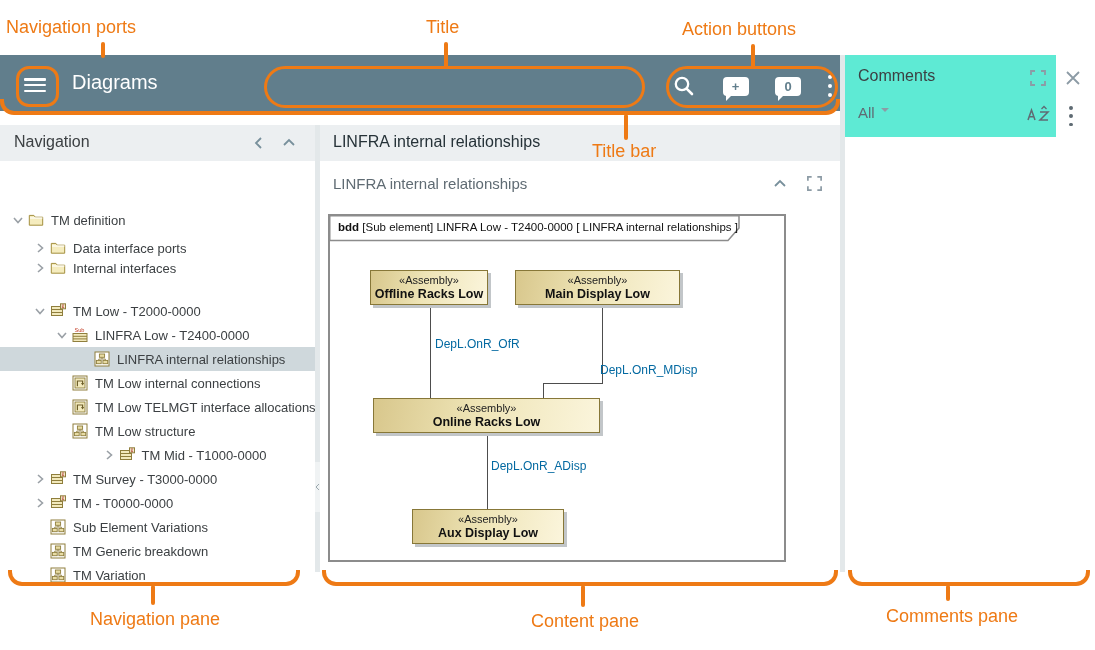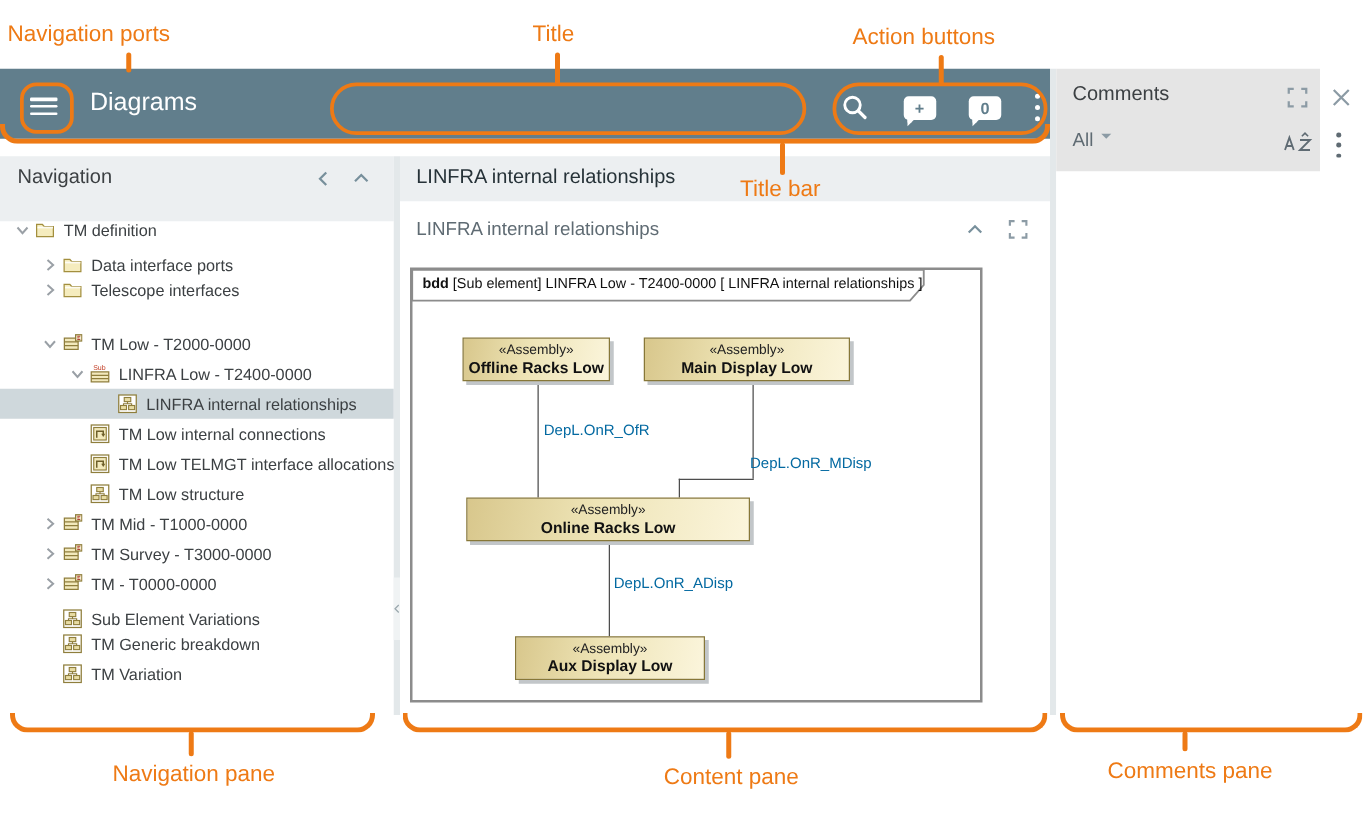--- a/index.html
+++ b/index.html
@@ -25,21 +25,21 @@
   .bubble{position:relative;width:26px;height:19px;background:#fff;border-radius:4px;
           display:flex;align-items:center;justify-content:center;
           font-size:13px;font-weight:bold;color:#617E8C;}
   .bubble::after{content:"";position:absolute;left:3px;bottom:-5px;width:0;height:0;
           border:3.5px solid transparent;border-top-color:#fff;border-left-color:#fff;}
   .kebab-white span{display:block;width:4.4px;height:4.4px;border-radius:50%;background:#fff;margin:2.4px auto;}
   .kebab-gray span{display:block;width:3.8px;height:3.8px;border-radius:50%;background:#5F6B73;margin:2.2px auto;}
 
   
   #nav-pane{position:absolute;left:0;top:125px;width:315px;height:447px;background:#fff;}
-  #nav-head{position:absolute;left:0;top:0;width:315px;height:52px;background:#ECEFF1;}
+  #nav-head{position:absolute;left:0;top:0;width:315px;height:36px;background:#ECEFF1;}
   #nav-head .t{position:absolute;left:14px;top:8px;font-size:16px;color:#3C4043;}
   #splitter{position:absolute;left:315px;top:125px;width:5px;height:447px;background:#E3E8EA;}
   #splitter-handle{position:absolute;left:0;top:337px;width:5px;height:50px;background:#F0F3F4;
                    display:flex;align-items:center;justify-content:center;}
   #divider2{position:absolute;left:840px;top:55px;width:5px;height:517px;background:#E3E8EA;}
 
   #nav-tree{position:absolute;left:0;top:47px;width:315px;}
   .tree-row{height:24px;display:flex;align-items:center;font-size:13px;color:#3C4043;
             white-space:nowrap;cursor:pointer;}
   .tree-row.selected{background:#CFD8DC;}
@@ -60,21 +60,21 @@
   .dbox{position:absolute;background:linear-gradient(100deg,#D8C78C 0%,#EEE4B6 45%,#FBF5DC 100%);
         border:1px solid #877738;box-shadow:3px 3px 0 #C2C6C9;text-align:center;
         box-sizing:border-box;padding-top:3px;cursor:pointer;}
   .dbox .st{font-size:11px;color:#222;}
   .dbox .nm{font-size:12.5px;font-weight:bold;color:#111;margin-top:0.5px;}
   .edge{position:absolute;background:#4D4D4D;}
   .edge-label{position:absolute;font-size:12px;color:#0369a1;white-space:nowrap;}
 
   
   #comments-pane{position:absolute;left:845px;top:55px;width:250px;height:517px;background:#fff;}
-  #comments-head{position:absolute;left:0;top:0;width:211px;height:82px;background:#e5e5e5;}
+  #comments-head{position:absolute;left:0;top:0;width:211px;height:82px;background:#5eead4;}
   #comments-title{position:absolute;left:13px;top:12px;font-size:16px;color:#3C4043;}
   #comments-filter{position:absolute;left:13px;top:49px;font-size:15px;color:#5F6B73;cursor:pointer;}
   .caret-down{display:inline-block;width:0;height:0;border:4.5px solid transparent;
               border-top-color:#8C9BA5;margin-left:6px;vertical-align:2px;}
   .icon-btn{cursor:pointer;display:inline-flex;}
 </style>
 </head>
 <body>
 
 <div id="canvas">
@@ -115,21 +115,21 @@
             <path d="M9 2 L4 7 L9 12" fill="none" stroke="#78909C" stroke-width="1.8"></path>
           </svg>
       </span>
       <span class="icon-btn" style="position:absolute;left:282px;top:11px;">
         <svg width="14" height="14" viewBox="0 0 14 14">
             <path d="M2 9 L7 4 L12 9" fill="none" stroke="#78909C" stroke-width="1.8"></path>
           </svg>
       </span>
     </div>
     <div id="nav-tree">
-        <div class="tree-row" style="padding-left: 10px;">
+        <div class="tree-row" style="padding-left: 10px; margin-top: 36px;">
           <span class="expander">
             <svg width="16" height="16" viewBox="0 0 16 16">
               <path d="M4 6 L8 10.5 L12 6" fill="none" stroke="#9AA0A6" stroke-width="1.6"></path>
             </svg>
           </span>
           <span class="tree-icon">
             <svg width="16" height="16" viewBox="0 0 16 16">
               <path d="M1.3 3.4 h4.6 l1.4 1.8 h7.4 v8 H1.3 Z" fill="#F5ECBE" stroke="#A38F3E"></path>
               <path d="M2 6 h12.4" stroke="#FFFFFF" stroke-width="1.4" opacity="0.85"></path>
             </svg>
@@ -155,21 +155,21 @@
             <svg width="16" height="16" viewBox="0 0 16 16">
               <path d="M6 4 L10.5 8 L6 12" fill="none" stroke="#9AA0A6" stroke-width="1.6"></path>
             </svg>
           </span>
           <span class="tree-icon">
             <svg width="16" height="16" viewBox="0 0 16 16">
               <path d="M1.3 3.4 h4.6 l1.4 1.8 h7.4 v8 H1.3 Z" fill="#F5ECBE" stroke="#A38F3E"></path>
               <path d="M2 6 h12.4" stroke="#FFFFFF" stroke-width="1.4" opacity="0.85"></path>
             </svg>
           </span>
-          <span class="tree-label">Telescope interfaces</span>
+          <span class="tree-label">Internal interfaces</span>
         </div>
         <div class="tree-row" style="padding-left: 32px; margin-top: 19px;">
           <span class="expander">
             <svg width="16" height="16" viewBox="0 0 16 16">
               <path d="M4 6 L8 10.5 L12 6" fill="none" stroke="#9AA0A6" stroke-width="1.6"></path>
             </svg>
           </span>
           <span class="tree-icon">
             <svg width="16" height="16" viewBox="0 0 16 16">
               <rect x="1.5" y="3.5" width="11" height="9" fill="#F2E9BC" stroke="#8F7E3C"></rect>
@@ -240,21 +240,21 @@
             <svg width="16" height="16" viewBox="0 0 16 16">
               <rect x="1" y="1" width="14" height="14" fill="#FFFFFF" stroke="#8F7E3C"></rect>
               <path d="M8 6.4 V8 M4.8 9.4 V8 H11.3 V9.4" fill="none" stroke="#8F7E3C" stroke-width="0.9"></path>
               <rect x="5.4" y="3" width="5.2" height="3.3" fill="#E8DCA4" stroke="#8F7E3C" stroke-width="0.9"></rect>
               <rect x="2.4" y="9.4" width="4.8" height="3.3" fill="#E8DCA4" stroke="#8F7E3C" stroke-width="0.9"></rect>
               <rect x="8.9" y="9.4" width="4.8" height="3.3" fill="#E8DCA4" stroke="#8F7E3C" stroke-width="0.9"></rect>
             </svg>
           </span>
           <span class="tree-label">TM Low structure</span>
         </div>
-        <div class="tree-row" style="padding-left: 32px;">
+        <div class="tree-row" style="padding-left: 52px; justify-content: center;">
           <span class="expander">
             <svg width="16" height="16" viewBox="0 0 16 16">
               <path d="M6 4 L10.5 8 L6 12" fill="none" stroke="#9AA0A6" stroke-width="1.6"></path>
             </svg>
           </span>
           <span class="tree-icon">
             <svg width="16" height="16" viewBox="0 0 16 16">
               <rect x="1.5" y="3.5" width="11" height="9" fill="#F2E9BC" stroke="#8F7E3C"></rect>
               <line x1="1.5" y1="6.5" x2="12.5" y2="6.5" stroke="#8F7E3C"></line>
               <line x1="1.5" y1="9.5" x2="12.5" y2="9.5" stroke="#8F7E3C"></line>
@@ -291,21 +291,21 @@
             <svg width="16" height="16" viewBox="0 0 16 16">
               <rect x="1.5" y="3.5" width="11" height="9" fill="#F2E9BC" stroke="#8F7E3C"></rect>
               <line x1="1.5" y1="6.5" x2="12.5" y2="6.5" stroke="#8F7E3C"></line>
               <line x1="1.5" y1="9.5" x2="12.5" y2="9.5" stroke="#8F7E3C"></line>
               <rect x="10.5" y="0.8" width="5" height="5" fill="#F7EFD2" stroke="#8F7E3C"></rect>
               <path d="M11.8 2 h2.4 M11.8 3.3 h1.8 M11.8 4.6 h2.4" stroke="#B04030" stroke-width="0.8"></path>
             </svg>
           </span>
           <span class="tree-label">TM - T0000-0000</span>
         </div>
-        <div class="tree-row" style="padding-left: 32px; align-items: flex-end;">
+        <div class="tree-row" style="padding-left: 32px;">
           <span class="expander"></span>
           <span class="tree-icon">
             <svg width="16" height="16" viewBox="0 0 16 16">
               <rect x="1" y="1" width="14" height="14" fill="#FFFFFF" stroke="#8F7E3C"></rect>
               <path d="M8 6.4 V8 M4.8 9.4 V8 H11.3 V9.4" fill="none" stroke="#8F7E3C" stroke-width="0.9"></path>
               <rect x="5.4" y="3" width="5.2" height="3.3" fill="#E8DCA4" stroke="#8F7E3C" stroke-width="0.9"></rect>
               <rect x="2.4" y="9.4" width="4.8" height="3.3" fill="#E8DCA4" stroke="#8F7E3C" stroke-width="0.9"></rect>
               <rect x="8.9" y="9.4" width="4.8" height="3.3" fill="#E8DCA4" stroke="#8F7E3C" stroke-width="0.9"></rect>
             </svg>
           </span>

